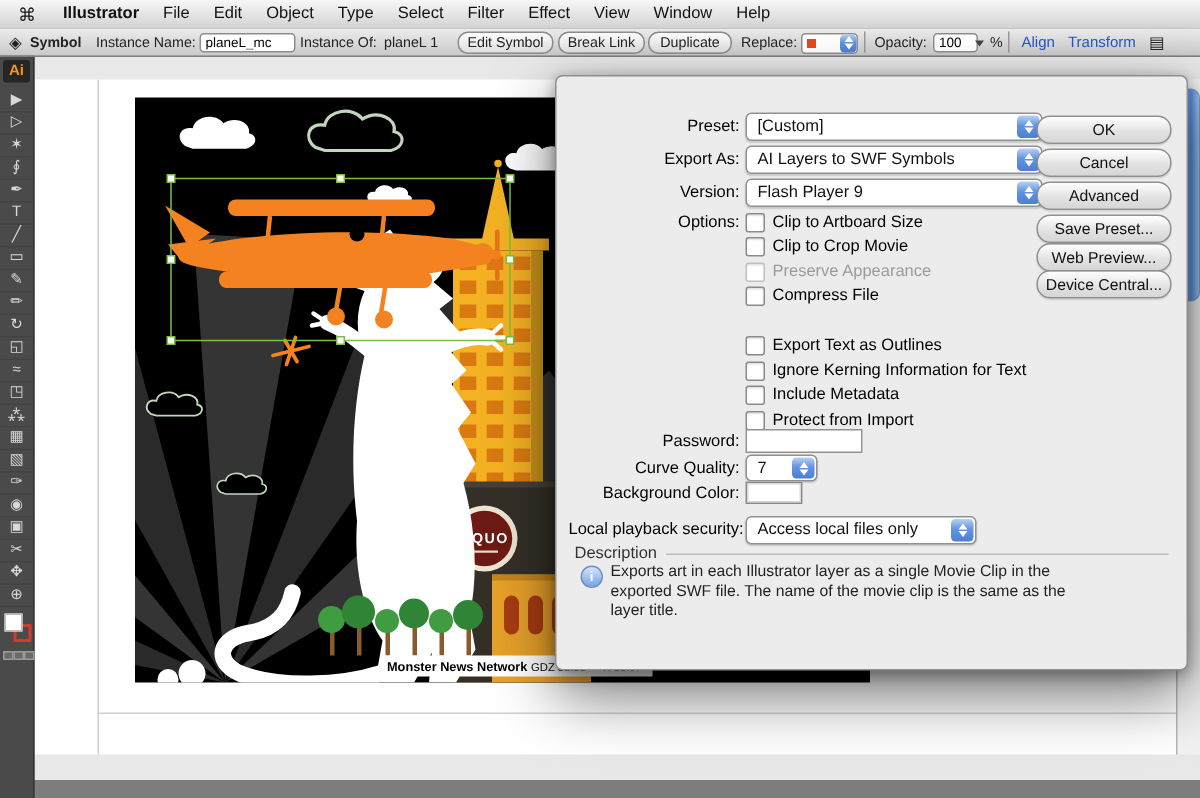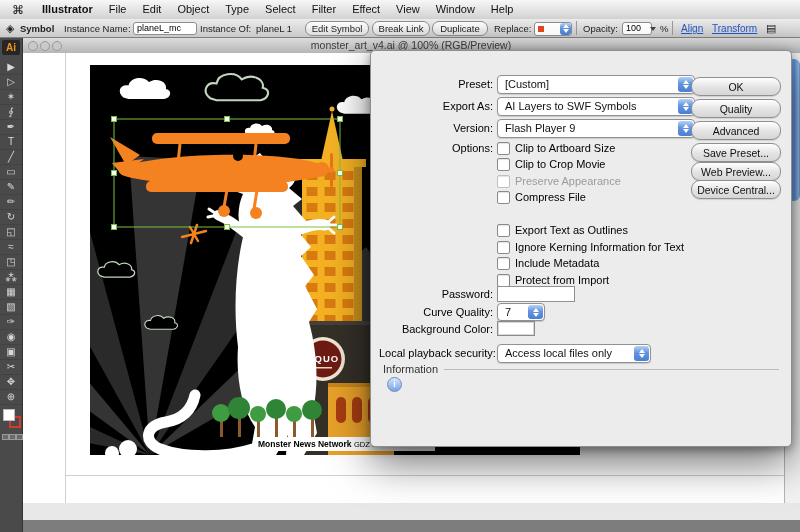--- a/index.html
+++ b/index.html
@@ -15,21 +15,21 @@
   
   #controlbar{position:absolute;left:0;top:19px;width:800px;height:18px;
     background:linear-gradient(#ececec,#c9c9c9);border-bottom:1px solid #7e7e7e;z-index:20}
   #controlbar .lab{position:absolute;top:4px;font-size:9.5px;color:#222;white-space:nowrap}
   .cfield{position:absolute;top:2.5px;height:11px;background:#fff;border:1px solid #8e8e8e;
     border-radius:3px;font-size:9px;padding:0 3px;font-family:"Liberation Sans",sans-serif}
   .cbtn{position:absolute;top:2px;height:13px;border-radius:7px;border:1px solid #8c8c8c;
     background:linear-gradient(#fdfdfd,#dedede);font-size:9.5px;color:#222;
     display:flex;align-items:center;justify-content:center}
   .csep{position:absolute;top:2px;height:14px;width:1px;background:#9a9a9a}
-  .clink{position:absolute;top:4px;font-size:10px;color:#2456c8;text-decoration:underline}
+  .clink{position:absolute;top:4px;font-size:10px;color:#2456c8;}
   .tri-dn{width:0;height:0;border:3px solid transparent;border-top:4px solid #fff;border-bottom:0}
   .tri-up{width:0;height:0;border:3px solid transparent;border-bottom:4px solid #fff;border-top:0}
   .tri-dn.dark{border-top-color:#444}
   
   #dock{position:absolute;left:0;top:37px;width:22px;height:495px;background:#4a4a4a;
     border-right:1px solid #333;z-index:15}
   #dock .ailogo{position:absolute;left:2px;top:3px;width:18px;height:15px;background:#262626;
     color:#f7941d;font-weight:bold;font-size:10px;text-align:center;line-height:15px;border-radius:2px}
   .tool{position:absolute;left:0;width:22px;height:15px;color:#d8d8d8;font-size:10px;
     text-align:center;line-height:15px;border-bottom:1px solid #424242}
@@ -178,26 +178,20 @@
   <div class="tool" style="top:337px"><span>✥</span></div>
   <div class="tool" style="top:352px"><span>⊕</span></div>
   <div class="strokesw"></div>
   <div class="fillsw"></div>
   <div class="mode" style="left:2px"></div>
   <div class="mode" style="left:9px"></div>
   <div class="mode" style="left:16px"></div>
 </div>
 
 <div id="docwin">
-  <div id="doctitle">
-    <span class="wdot" style="left:6px"></span>
-    <span class="wdot" style="left:18px"></span>
-    <span class="wdot" style="left:30px"></span>
-    <span>monster_art_v4.ai @ 100% (RGB/Preview)</span>
-  </div>
 
   <div id="canvas">
     <div class="abline" style="left:43px;top:0;bottom:0;width:1px"></div>
     <div class="abline" style="left:43px;right:0;top:422px;height:1px"></div>
 
     <div id="art">
       <svg width="490" height="390" viewBox="0 0 490 390" xmlns="http://www.w3.org/2000/svg">
 
         <g fill="#3a3a3a" opacity="0.9">
           <polygon points="60,390 320,240 276,182"></polygon>
@@ -415,23 +409,24 @@
   <div class="dlab" style="top:296px">Local playback security:</div>
   <div class="popup" style="left:126px;top:293px;width:152px">
     <span class="val">Access local files only</span>
     <span class="arrcap">
         <i class="tri-up"></i>
         <i class="tri-dn"></i>
       </span>
   </div>
 
   <div id="descdiv">
-    <span>Information</span>
+    <span>Description</span>
   </div>
   <span id="infoicon"></span>
+  <div id="desctext">Exports art in each Illustrator layer as a single Movie Clip in the exported SWF file. The name of the movie clip is the same as the layer title.</div>
 
   <div class="aquabtn" style="top:26px">OK</div>
-  <div class="aquabtn" style="top:48px">Quality</div>
+  <div class="aquabtn" style="top:48px">Cancel</div>
   <div class="aquabtn" style="top:70px">Advanced</div>
   <div class="aquabtn" style="top:92px">Save Preset...</div>
   <div class="aquabtn" style="top:111px">Web Preview...</div>
   <div class="aquabtn" style="top:129px">Device Central...</div>
 </div>
 
 </body></html>

